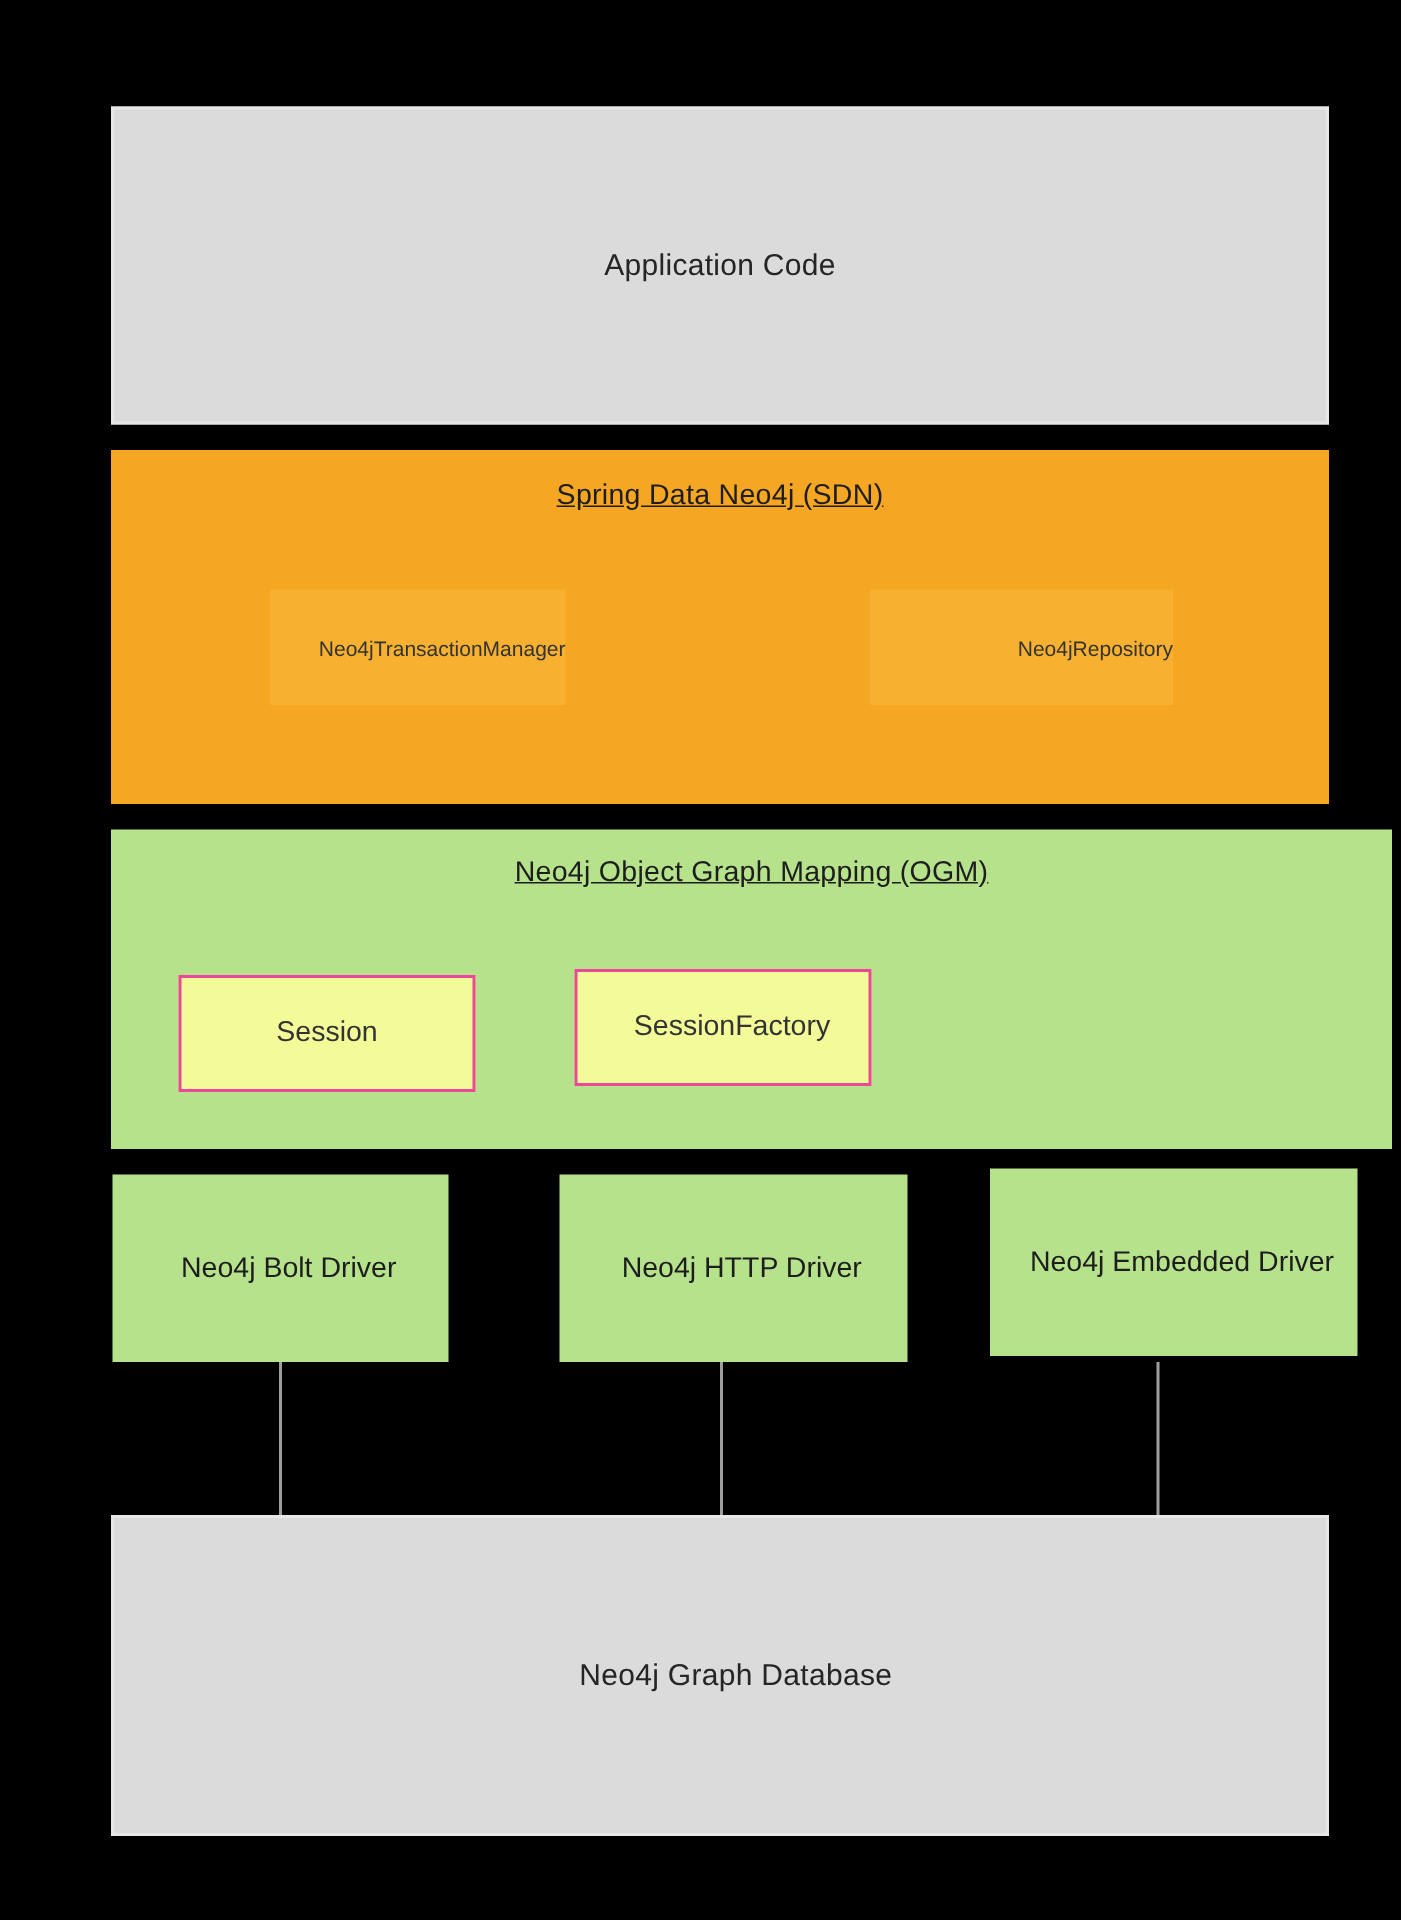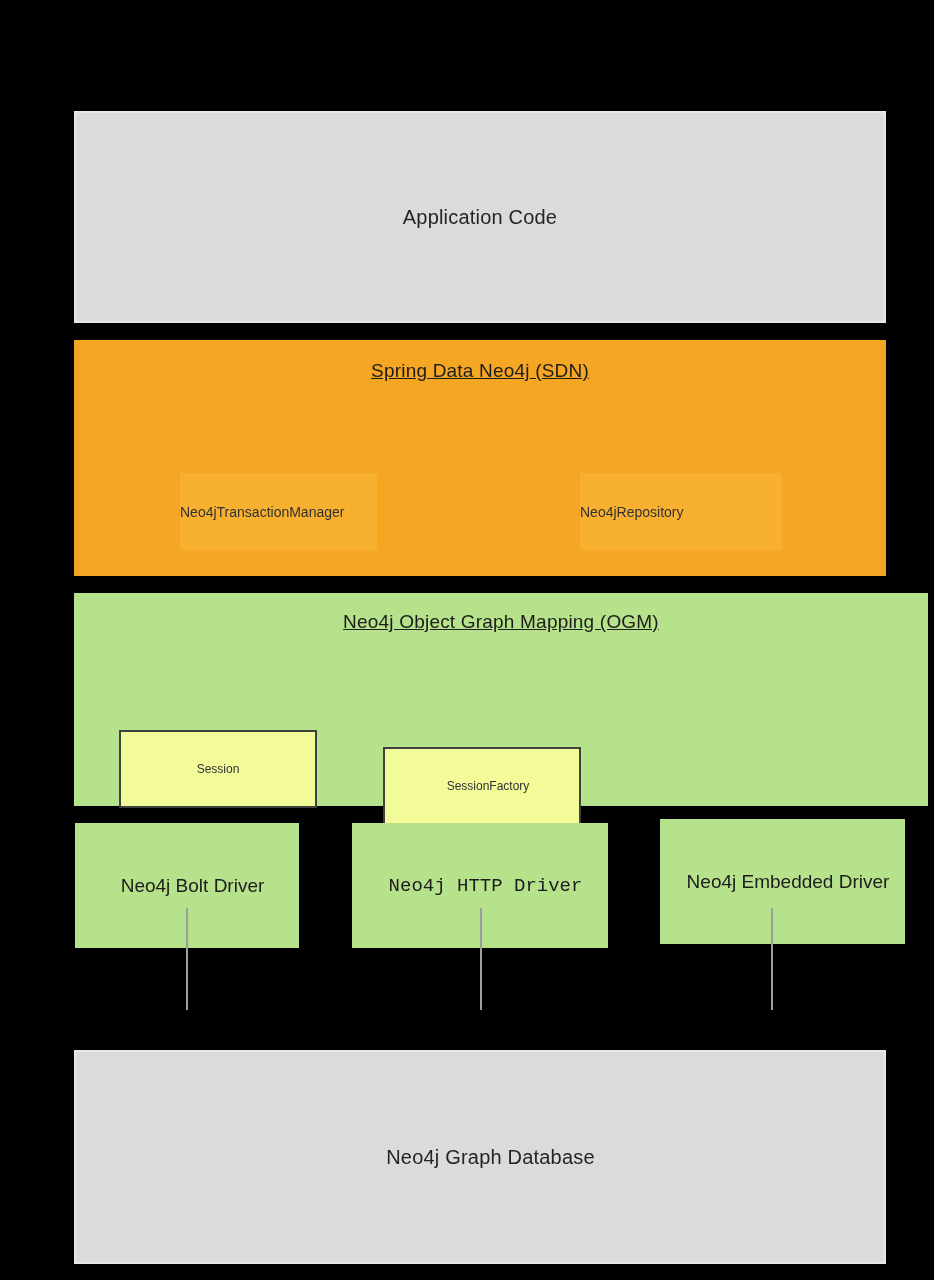--- a/index.html
+++ b/index.html
@@ -17,21 +17,20 @@
   .stage {
     position: absolute;
     left: 0; top: 0;
     width: 934px; height: 1280px;
     background: #000000;
     overflow: hidden;
   }
   .box {
     position: absolute;
     box-sizing: border-box;
-    margin-top: 40px;
   }
   .gray-box {
     background: #dbdbdb;
     border: 2px solid #e7e7e7;
     display: flex;
     align-items: center;
     justify-content: center;
   }
   .gray-box .label {
     font-size: 20px;
@@ -51,31 +50,31 @@
     text-align: center;
     font-size: 19px;
     color: #1d1d1d;
     letter-spacing: 0.2px;
     text-decoration: underline;
   }
   .inner-orange {
     background: #f7b02f;
     display: flex;
     align-items: center;
-    justify-content: flex-start;
+    justify-content: flex-end;
     font-size: 14px;
     color: #333333;
   }
   .inner-yellow {
     background: #f3fa98;
-    border: 2px solid #404040;
+    border: 2px solid #ec4899;
     display: flex;
     align-items: center;
     justify-content: center;
-    font-size: 12px;
+    font-size: 19px;
     color: #333333;
   }
   .driver-box {
     background: #b7e28c;
     display: flex;
     align-items: center;
     justify-content: center;
     font-size: 19px;
     color: #1d1d1d;
     padding-left: 11px;
@@ -103,29 +102,29 @@
     <div class="box inner-orange" style="left:506px; top:93px; width:202px; height:77px;">
       <span>Neo4jRepository</span>
     </div>
   </div>
 
   <div class="box ogm-box" style="left:74px; top:553px; width:854px; height:213px;">
     <div class="layer-title" style="top:18px;">Neo4j Object Graph Mapping (OGM)</div>
     <div class="box inner-yellow" style="left:45px; top:97px; width:198px; height:78px;">
       <span>Session</span>
     </div>
-    <div class="box inner-yellow" style="left:309px; top:114px; width:198px; height:78px;padding-left:12px;">
+    <div class="box inner-yellow" style="left:309px; top:93px; width:198px; height:78px;padding-left:12px;">
       <span>SessionFactory</span>
     </div>
   </div>
 
   <div class="box driver-box" style="left:75px; top:783px; width:224px; height:125px;">
     <span>Neo4j Bolt Driver</span>
   </div>
-  <div class="box driver-box" style="left:352px; top:783px; width:256px; height:125px;font-family:Liberation Mono, monospace;">
+  <div class="box driver-box" style="left:373px; top:783px; width:232px; height:125px;">
     <span>Neo4j HTTP Driver</span>
   </div>
   <div class="box driver-box" style="left:660px; top:779px; width:245px; height:125px;">
     <span>Neo4j Embedded Driver</span>
   </div>
 
   <div class="connector" style="left:186px; top:908px; height:102px;"></div>
   <div class="connector" style="left:480px; top:908px; height:102px;"></div>
   <div class="connector" style="left:771px; top:908px; height:102px;"></div>
 

